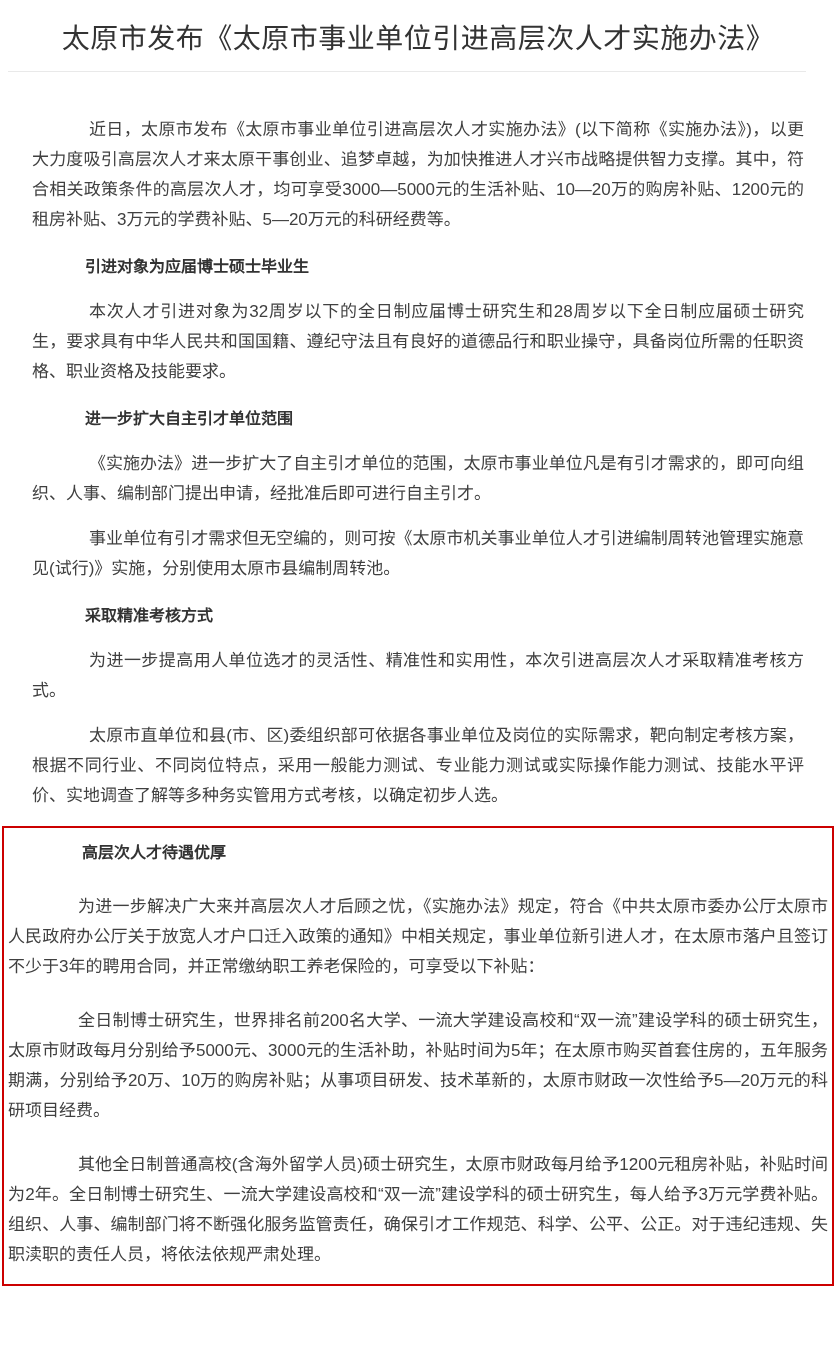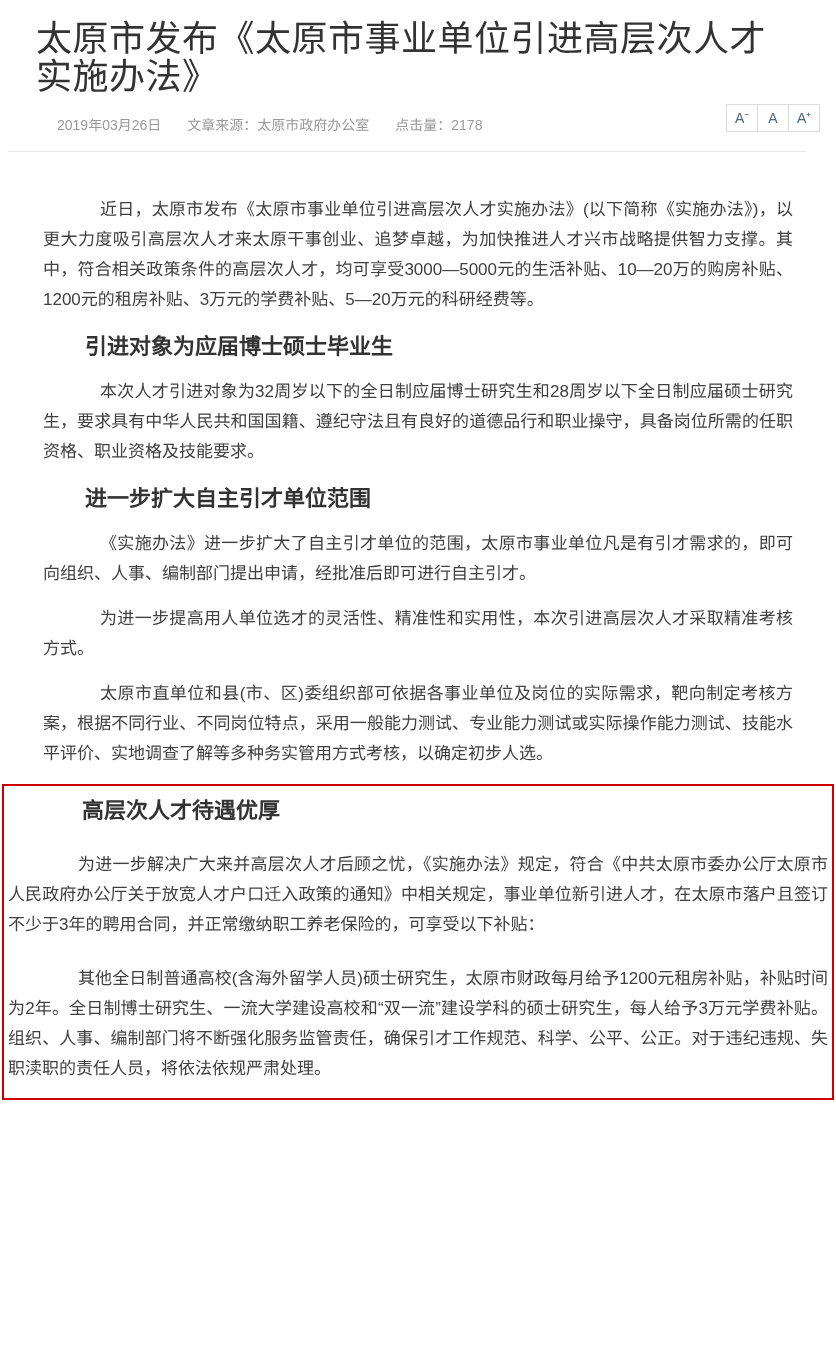--- a/index.html
+++ b/index.html
@@ -9,21 +9,22 @@
     background: #ffffff;
     overflow: hidden;
     font-family: "Liberation Sans", sans-serif;
     -webkit-font-smoothing: antialiased;
   }
   .page { position: relative; width: 836px; }
 
   
   .title {
     margin: 20px 36px 0;
-    font-size: 36px;
+    text-align: center;
+    font-size: 28px;
     line-height: 38px;
     font-weight: 500;
     color: #333333;
     letter-spacing: 0.5px;
   }
   .meta {
     position: relative;
     margin: 14px 16px 0 57px;
     height: 28px;
     display: flex;
@@ -53,29 +54,29 @@
     height: 0;
   }
 
   
   .article {
     padding: 28px 28px 0;
     font-size: 17px;
     color: #404040;
   }
   .article p {
-    margin: 15px 15px;
+    margin: 15px 4px;
     line-height: 30px;
     text-indent: 57px;
     text-align: justify;
   }
   .article h3 {
     margin: 17px 0 15px;
     line-height: 30px;
-    font-size: 22px;
+    font-size: 16px;
     font-weight: bold;
     color: #333333;
     text-indent: 57px;
   }
 
   
   .highlight {
     margin: 12px -26px 0;
     border: 2px solid #cc0000;
     padding: 2px 4px 6px;
@@ -84,42 +85,35 @@
   .highlight p { text-indent: 70px; margin: 24px 0; }
   .highlight p:last-child { margin-bottom: 8px; }
 </style>
 </head>
 <body>
 
 <div class="page">
 
   <h1 class="title">太原市发布《太原市事业单位引进高层次人才实施办法》</h1>
 
-  <div class="meta">
-    <span>2019年03月26日</span>
-    <span>文章来源：太原市政府办公室</span>
-    <span>点击量：2178</span>
-    <div class="font-controls">
-      <button>A⁻</button>
-      <button>A</button>
-      <button>A⁺</button>
-    </div>
-  </div>
 
   <hr class="divider">
 
   <div class="article">
     <p>近日，太原市发布《太原市事业单位引进高层次人才实施办法》(以下简称《实施办法》)，以更大力度吸引高层次人才来太原干事创业、追梦卓越，为加快推进人才兴市战略提供智力支撑。其中，符合相关政策条件的高层次人才，均可享受3000—5000元的生活补贴、10—20万的购房补贴、1200元的租房补贴、3万元的学费补贴、5—20万元的科研经费等。</p>
     <h3>引进对象为应届博士硕士毕业生</h3>
     <p>本次人才引进对象为32周岁以下的全日制应届博士研究生和28周岁以下全日制应届硕士研究生，要求具有中华人民共和国国籍、遵纪守法且有良好的道德品行和职业操守，具备岗位所需的任职资格、职业资格及技能要求。</p>
     <h3>进一步扩大自主引才单位范围</h3>
     <p>《实施办法》进一步扩大了自主引才单位的范围，太原市事业单位凡是有引才需求的，即可向组织、人事、编制部门提出申请，经批准后即可进行自主引才。</p>
+    <p>事业单位有引才需求但无空编的，则可按《太原市机关事业单位人才引进编制周转池管理实施意见(试行)》实施，分别使用太原市县编制周转池。</p>
+    <h3>采取精准考核方式</h3>
     <p>为进一步提高用人单位选才的灵活性、精准性和实用性，本次引进高层次人才采取精准考核方式。</p>
     <p>太原市直单位和县(市、区)委组织部可依据各事业单位及岗位的实际需求，靶向制定考核方案，根据不同行业、不同岗位特点，采用一般能力测试、专业能力测试或实际操作能力测试、技能水平评价、实地调查了解等多种务实管用方式考核，以确定初步人选。</p>
 
     <div class="highlight">
       <h3>高层次人才待遇优厚</h3>
       <p>为进一步解决广大来并高层次人才后顾之忧，《实施办法》规定，符合《中共太原市委办公厅太原市人民政府办公厅关于放宽人才户口迁入政策的通知》中相关规定，事业单位新引进人才，在太原市落户且签订不少于3年的聘用合同，并正常缴纳职工养老保险的，可享受以下补贴：</p>
+      <p>全日制博士研究生，世界排名前200名大学、一流大学建设高校和“双一流”建设学科的硕士研究生，太原市财政每月分别给予5000元、3000元的生活补助，补贴时间为5年；在太原市购买首套住房的，五年服务期满，分别给予20万、10万的购房补贴；从事项目研发、技术革新的，太原市财政一次性给予5—20万元的科研项目经费。</p>
       <p>其他全日制普通高校(含海外留学人员)硕士研究生，太原市财政每月给予1200元租房补贴，补贴时间为2年。全日制博士研究生、一流大学建设高校和“双一流”建设学科的硕士研究生，每人给予3万元学费补贴。组织、人事、编制部门将不断强化服务监管责任，确保引才工作规范、科学、公平、公正。对于违纪违规、失职渎职的责任人员，将依法依规严肃处理。</p>
     </div>
   </div>
 
 </div>
 
 </body></html>

